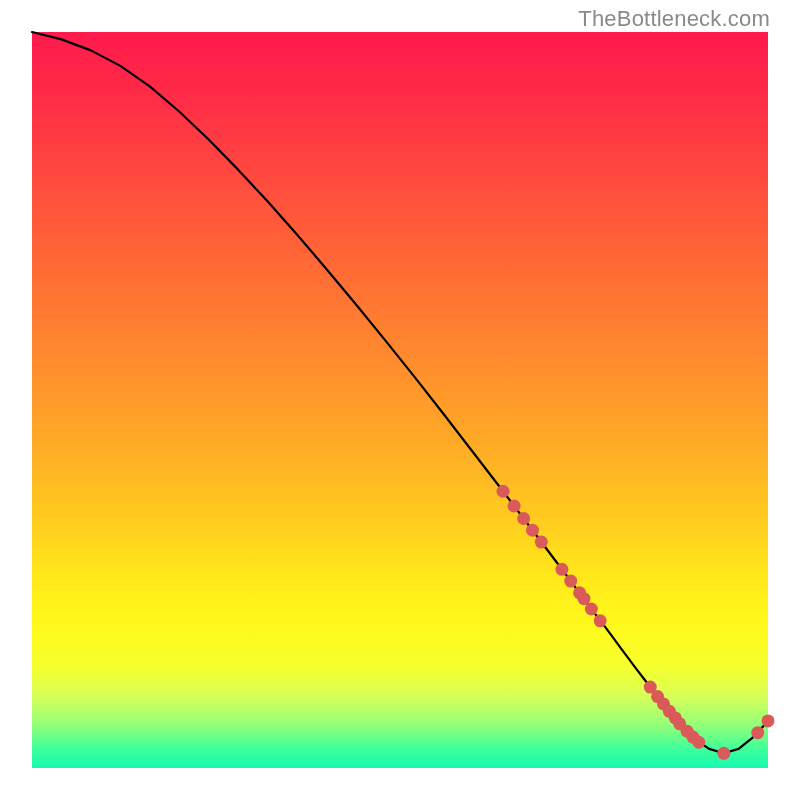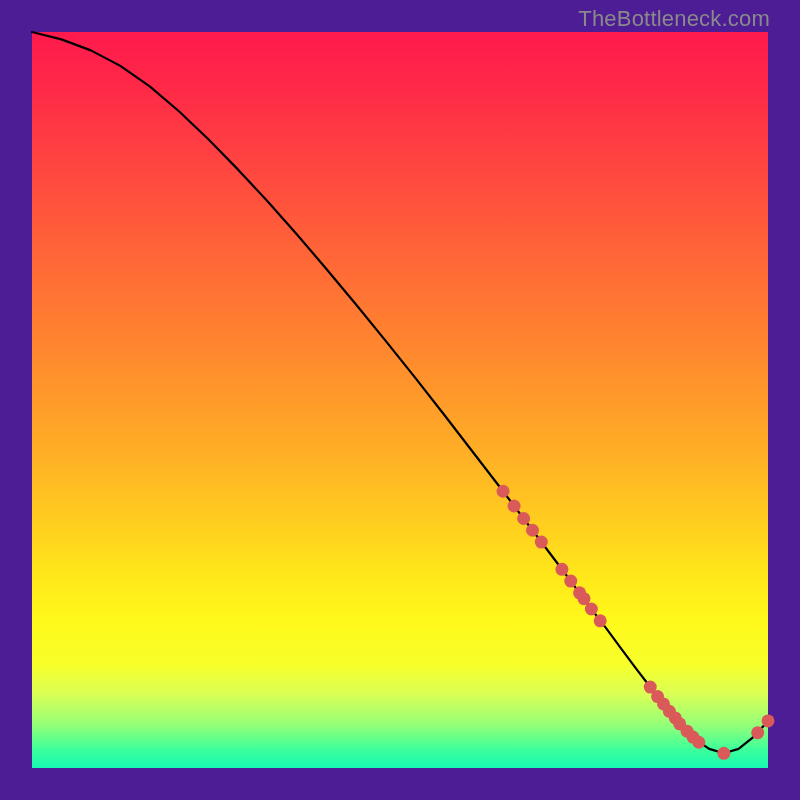--- a/index.html
+++ b/index.html
@@ -8,21 +8,21 @@
     width: 800px;
     height: 800px;
     background: #000;
     overflow: hidden;
     font-family: Arial, Helvetica, sans-serif;
   }
   .stage {
     position: relative;
     width: 800px;
     height: 800px;
-    background: #4c1d95;
+    background: #ffffff;
   }
   
   .plot {
     position: absolute;
     left: 32px;
     top: 32px;
     width: 736px;
     height: 736px;
     
     background: linear-gradient(

